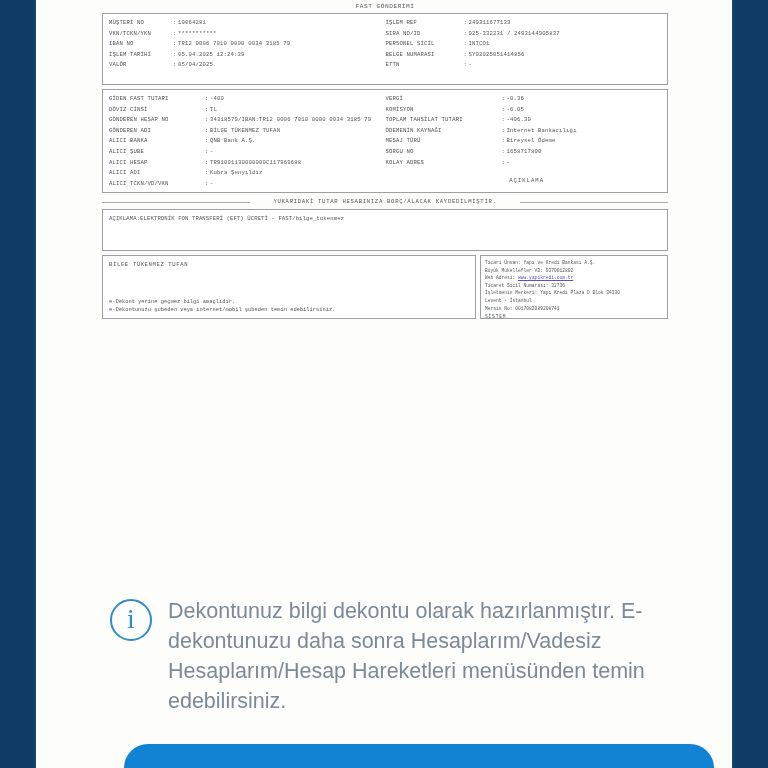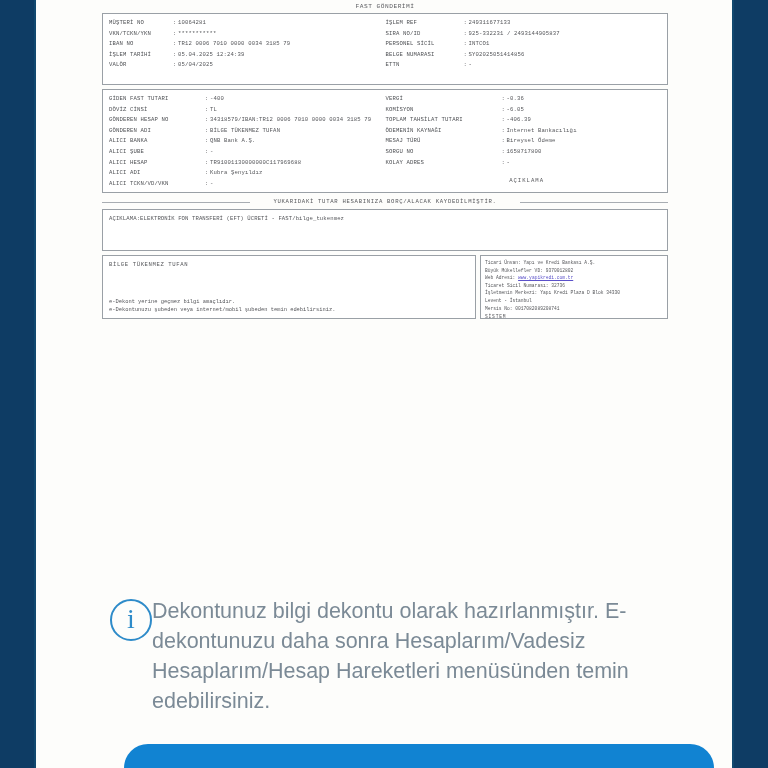--- a/index.html
+++ b/index.html
@@ -204,21 +204,21 @@
     border-radius: 50%;
     border: 2.5px solid #2e8bc9;
     color: #2e8bc9;
     font-family: "Liberation Serif", serif;
     font-size: 28px;
     line-height: 36px;
     text-align: center;
     margin-top: 3px;
   }
   .info-text {
-    margin-left: 0;
+    margin-left: 16px;
     font-size: 21.5px;
     line-height: 30px;
     color: #7b8a96;
     font-family: "Liberation Sans", sans-serif;
     max-width: 560px;
   }
 
   
   .cta {
     position: absolute;

